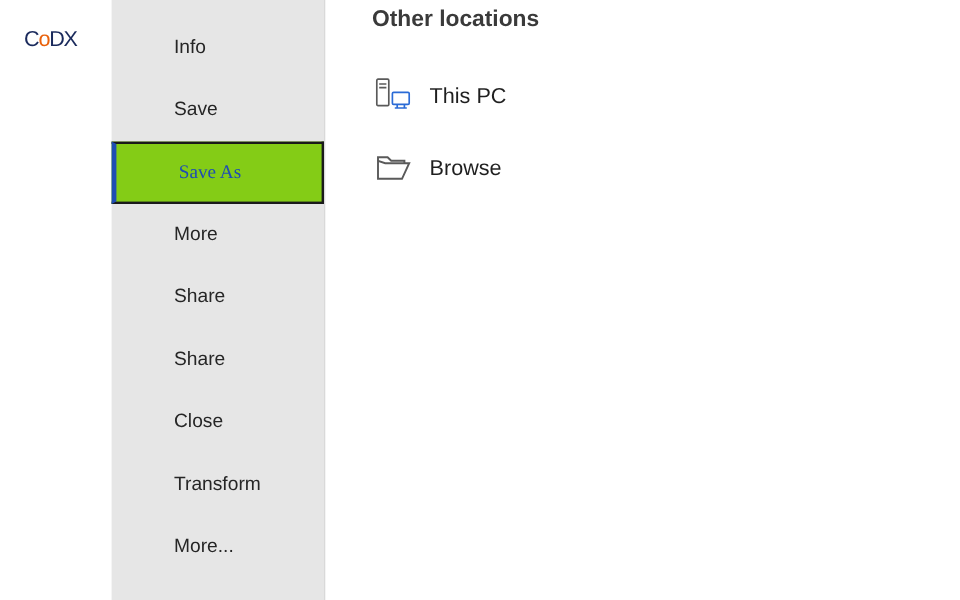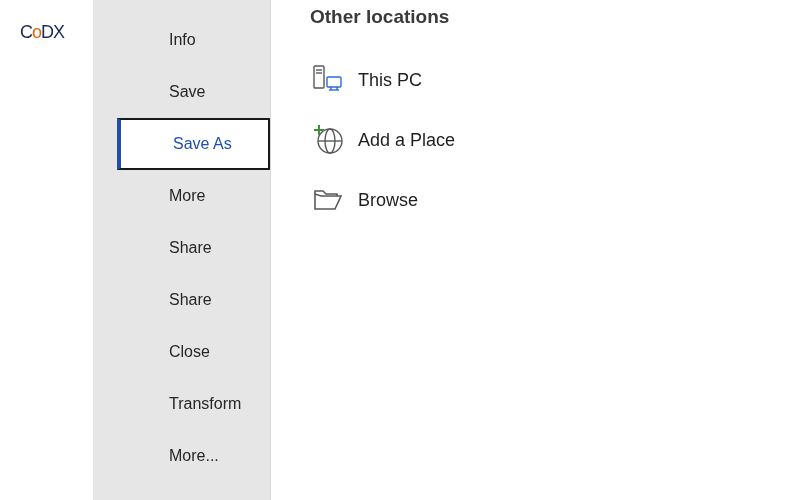--- a/index.html
+++ b/index.html
@@ -37,27 +37,27 @@
     padding-top: 14px;
   }
   .menu-item {
     height: 52px;
     display: flex;
     align-items: center;
     padding-left: 52px;
     color: #262626;
     font-size: 16px;
     cursor: pointer;
-    margin-left: 24px;
   }
   .menu-item.selected {
-    background: #ffffff;
+    background: #84cc16;
     color: #1f4db3;
     border: 2px solid #1a1a1a;
     border-left: 4px solid #1f4db3;
+    font-family: Liberation Serif, serif;
   }
 
   .main {
     position: absolute;
     left: 272px;
     top: 0;
     right: 0;
     height: 500px;
     background: #fff;
     padding: 6px 0 0 38px;
@@ -138,34 +138,20 @@
         <line x1="5" y1="10" x2="11" y2="10"></line>
         <rect x="16" y="14" width="14" height="10" rx="1" stroke="#2b6bd6"></rect>
         <line x1="20" y1="24" x2="20" y2="27" stroke="#2b6bd6"></line>
         <line x1="26" y1="24" x2="26" y2="27" stroke="#2b6bd6"></line>
         <line x1="18" y1="27" x2="28" y2="27" stroke="#2b6bd6"></line>
       </svg>
     </span>
     <span class="loc-label">This PC</span>
   </div>
 
-  <div class="loc-item">
-    <span class="loc-icon">
-      <svg width="34" height="34" viewBox="0 0 34 34" fill="none" stroke="#5a5a5a" stroke-width="1.4">
-        <circle cx="19" cy="18" r="12"></circle>
-        <ellipse cx="19" cy="18" rx="5" ry="12"></ellipse>
-        <line x1="7" y1="18" x2="31" y2="18"></line>
-        <g stroke="#3d8f3d" stroke-width="2">
-          <line x1="8" y1="2" x2="8" y2="12"></line>
-          <line x1="3" y1="7" x2="13" y2="7"></line>
-        </g>
-      </svg>
-    </span>
-    <span class="loc-label">Add a Place</span>
-  </div>
 
   <div class="loc-item">
     <span class="loc-icon">
       <svg width="34" height="34" viewBox="0 0 34 34" fill="none" stroke="#5a5a5a" stroke-width="1.6">
         <path d="M4 11 L4 26 L24 26 L30 13 L10 13 Z"></path>
         <path d="M4 11 L4 8 L12 8 L15 11 L26 11 L26 13"></path>
       </svg>
     </span>
     <span class="loc-label">Browse</span>
   </div>

